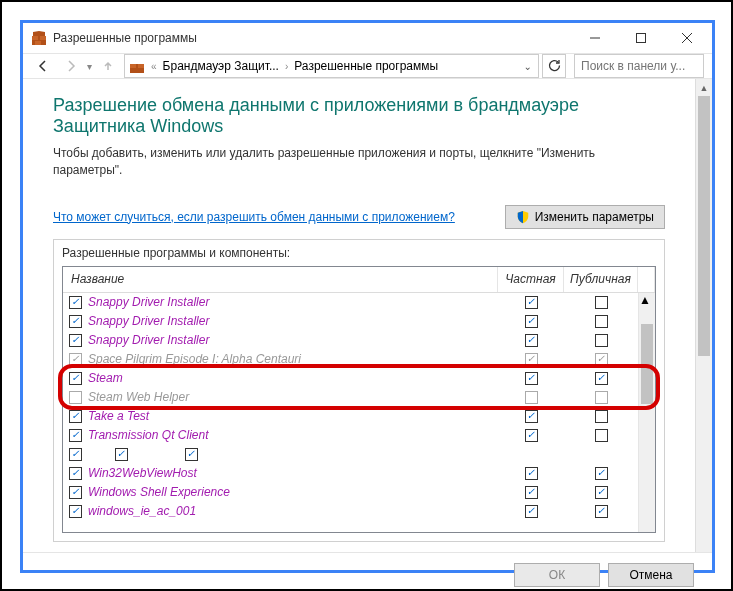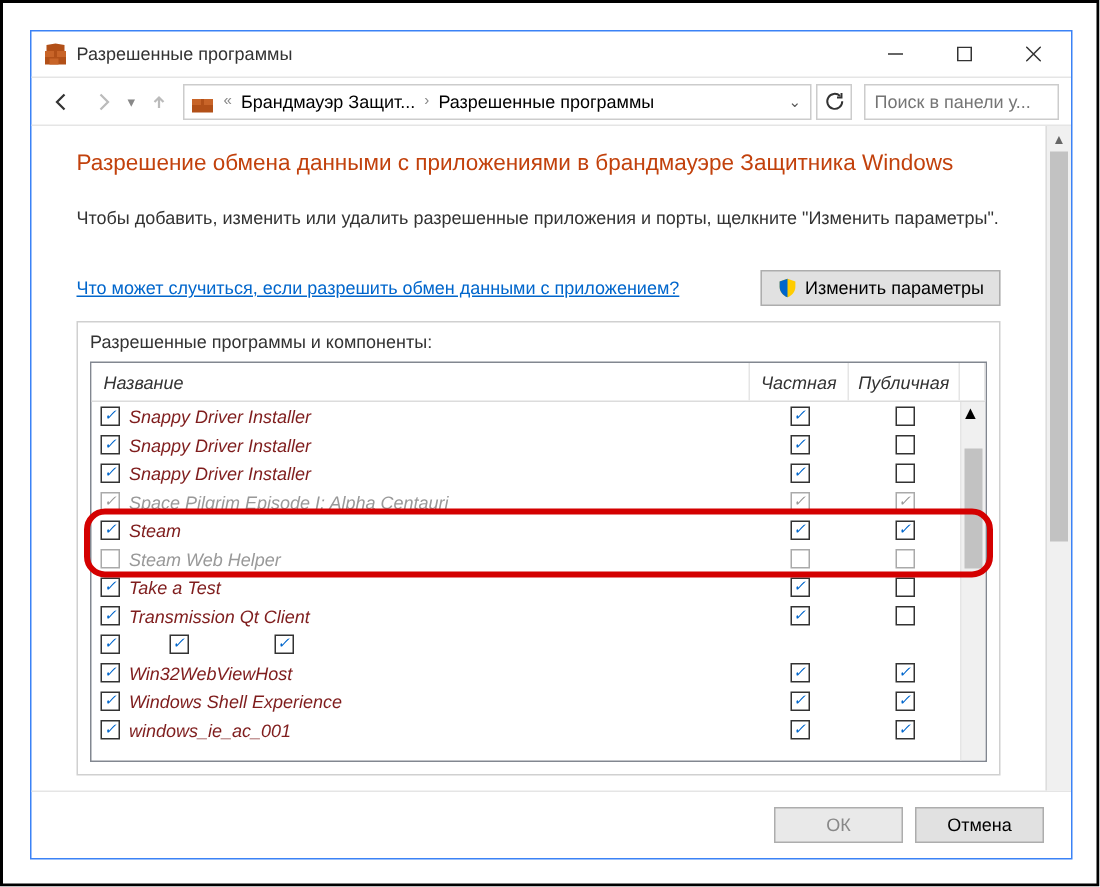--- a/index.html
+++ b/index.html
@@ -1,19 +1,19 @@
 <!DOCTYPE html>
 <html><head>
 <meta charset="utf-8">
 <style>
 * { box-sizing: border-box; margin: 0; padding: 0; }
 body { font-family: "Segoe UI", Tahoma, sans-serif; font-size: 12px; background: #fff; }
 
 .outer-frame { border: 2px solid #000; width: 733px; height: 591px; padding: 18px 18px; position: relative; }
-.window { width: 695px; height: 553px; border: 1px solid #3b82f6; background: #fff; display: flex; flex-direction: column; }
+.window { width: 695px; height: 553px; border: 3px solid #3b82f6; background: #fff; display: flex; flex-direction: column; }
 
 
 .titlebar { height: 32px; display: flex; align-items: center; padding: 0 2px 0 8px; border-bottom: 1px solid #e5e5e5; }
 .titlebar .app-icon { width: 16px; height: 16px; margin-right: 6px; }
 .titlebar .title { font-size: 12px; color: #333; flex: 0 0 auto; }
 .titlebar .spacer { flex: 1; }
 .winbtn { width: 46px; height: 30px; display: flex; align-items: center; justify-content: center; color: #333; }
 
 
 .navbar { height: 36px; display: flex; align-items: center; padding: 0 8px; gap: 4px; border-bottom: 1px solid #e5e5e5; }
@@ -28,21 +28,21 @@
 .searchbox { width: 130px; height: 24px; border: 1px solid #ccc; margin-left: 4px; padding: 0 6px; background: #fff; display:flex; align-items:center;}
 .searchbox input { border: none; width: 100%; font-size: 12px; outline: none; color:#be185d; }
 
 
 .content { flex: 1; display: flex; position: relative; }
 .content-scroll { position: absolute; right: 0; top: 0; bottom: 0; width: 17px; background: #f0f0f0; border-left: 1px solid #ddd; }
 .content-scroll .sbtn { height: 17px; background: #f0f0f0; display:flex;align-items:center;justify-content:center;color:#666;font-size:9px;}
 .content-scroll .thumb { background: #c2c2c2; margin: 0 2px; height: 260px; }
 .content-inner { padding: 16px 30px 10px 30px; flex: 1; margin-right: 17px; }
 
-.heading { color: #c2410c; font-size: 15px; margin-bottom: 20px; }
+.heading { color: #0f766e; font-size: 18px; margin-bottom: 8px; }
 .desc { font-size: 12px; color: #333; margin-bottom: 26px; line-height: 1.4; }
 .linkrow { display: flex; align-items: center; margin-bottom: 10px; }
 .link { color: #0066cc; font-size: 12px; }
 .change-btn { margin-left: auto; height: 24px; padding: 0 10px; border: 1px solid #adadad; background: #e1e1e1; display: flex; align-items: center; gap: 5px; font-size: 12px; }
 .shield-icon { width:14px; height:14px; display:inline-block; }
 
 .groupbox { border: 1px solid #d0d0d0; padding: 0 0 0 0; }
 .group-title { font-size: 12px; padding: 6px 8px; color:#333; }
 .listwrap { position: relative; margin: 0 8px 8px 8px; font-style: italic; }
 .list { border: 1px solid #828790; height: 267px; overflow: hidden; position: relative; background:#fff; }
@@ -53,21 +53,21 @@
 .col-pub { width: 74px; justify-content: center; }
 .col-scroll { width: 17px; border-right: none; }
 
 .list-body { position: absolute; top: 26px; bottom: 0; left: 0; right: 17px; overflow: hidden; }
 .list-scroll { position: absolute; top: 26px; right: 0; bottom: 0; width: 17px; background: #f0f0f0; border-left: 1px solid #e5e5e5; }
 .list-scroll .thumb2 { background: #c2c2c2; margin: 17px 2px; height: 80px; }
 
 .row { display: flex; align-items: center; height: 19px; padding-left: 6px; }
 .row .cb { width: 13px; height: 13px; border: 1px solid #333; display:inline-flex; align-items:center; justify-content:center; background:#fff; margin-right: 6px; font-size: 10px; color:#0066cc; line-height:1; }
 .row .cb.checked::after { content: "✓"; }
-.row .name { flex: 1; font-size: 12px; color: #7f1d1d; white-space: nowrap; overflow: hidden; text-overflow: ellipsis; }
+.row .name { flex: 1; font-size: 12px; color: #a21caf; white-space: nowrap; overflow: hidden; text-overflow: ellipsis; }
 .row .cell { width: 66px; display:flex; justify-content:center; }
 .row .cell.pub { width: 74px; }
 .row .cell .cb { margin: 0; }
 .row.faded .name, .row.faded .cb { color: #999; border-color: #aaa; }
 .row.faded .cb.checked::after { color:#999; }
 
 
 .highlight { position: absolute; border: 4px solid #d40000; border-radius: 14px; pointer-events: none; }
 
 

